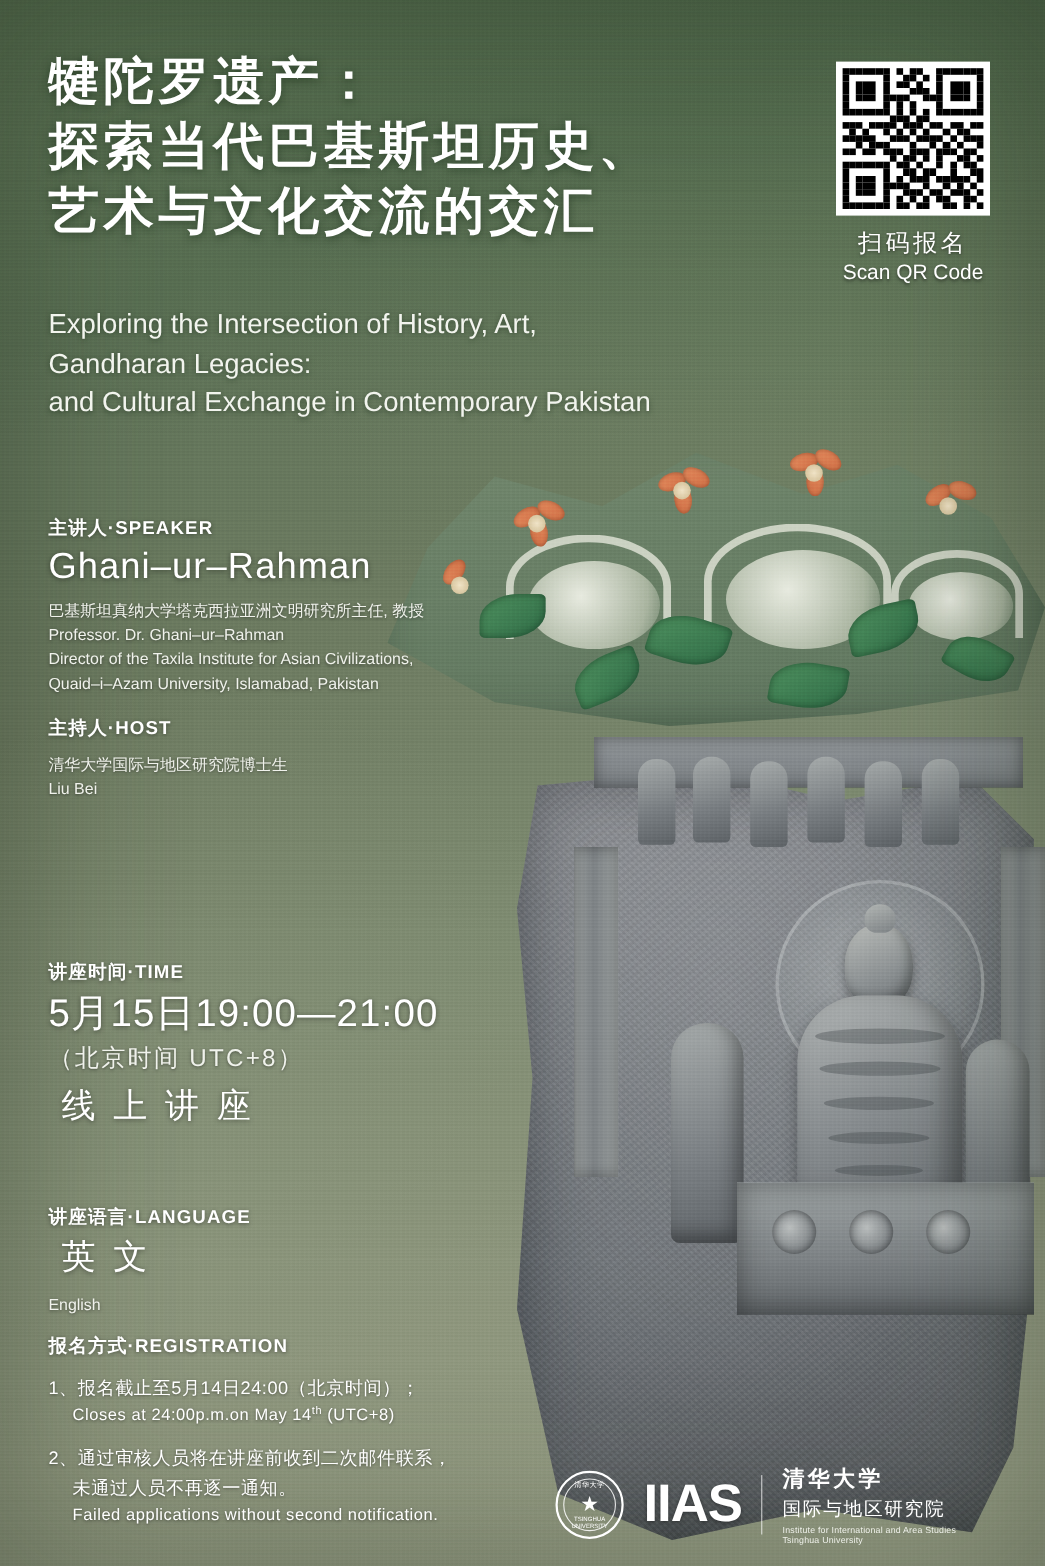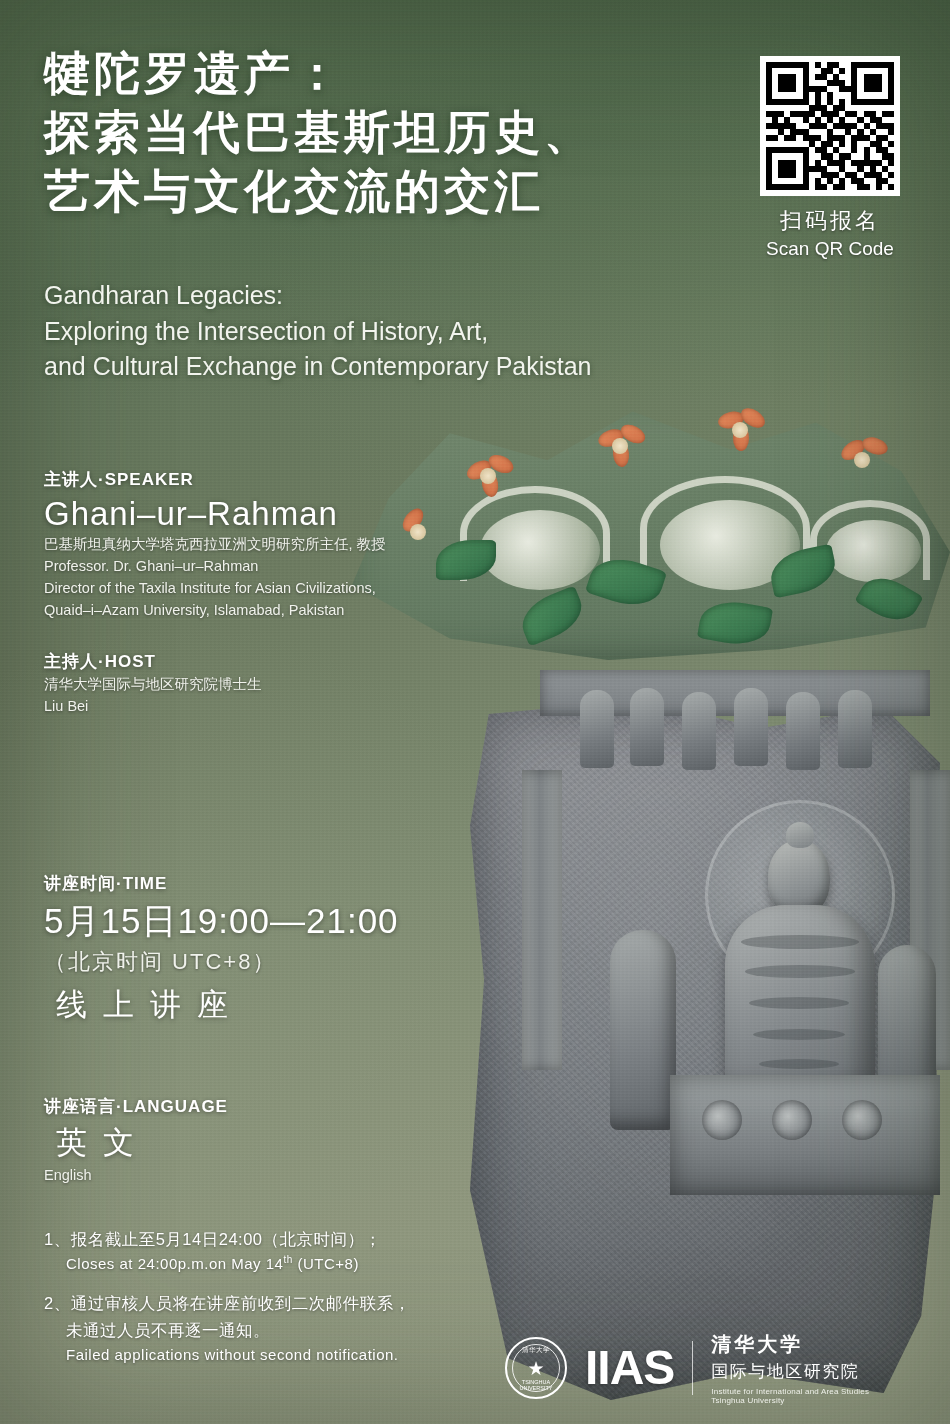--- a/index.html
+++ b/index.html
@@ -170,21 +170,21 @@
 
   .sec-label {
     color:#ffffff; font-size:17px; letter-spacing:1px; font-weight:700;
     text-shadow:0 1px 4px rgba(0,0,0,.45);
   }
   .big-name {
     color:#ffffff; font-size:33px; font-weight:400; letter-spacing:1px; margin-top:4px;
     text-shadow:0 1px 5px rgba(0,0,0,.45);
   }
   .big-name.cn { letter-spacing:16px; font-size:31px; padding-left:12px; }
-  .sub-line { color:#f0f2ec; font-size:14.5px; line-height:1.45; margin-top:1px;
+  .sub-line { color:#f0f2ec; font-size:14.5px; line-height:1.45; margin-top:13px;
               text-shadow:0 1px 3px rgba(0,0,0,.45); }
   .sub-line.tight { margin-top:1px; }
 
   #speaker-block { position:absolute; left:44px; top:468px; width:430px; }
   #host-block { position:absolute; left:44px; top:650px; width:430px; }
   #time-block { position:absolute; left:44px; top:872px; width:430px; }
   .time-big { color:#ffffff; font-size:35px; font-weight:400; letter-spacing:1px; margin-top:3px;
               text-shadow:0 1px 5px rgba(0,0,0,.45); }
   .time-note { color:#f0f2ec; font-size:22px; letter-spacing:2px; margin-top:2px;
                text-shadow:0 1px 3px rgba(0,0,0,.45); }
@@ -745,22 +745,22 @@
     <div class="qr-cap-en">Scan QR Code</div>
   </div>
 
   <div class="title-cn">
     <div>犍陀罗遗产：</div>
     <div>探索当代巴基斯坦历史、</div>
     <div>艺术与文化交流的交汇</div>
   </div>
 
   <div class="title-en">
+    <div>Exploring the Intersection of History, Art,</div>
     <div>Gandharan Legacies:</div>
-    <div>Exploring the Intersection of History, Art,</div>
     <div>and Cultural Exchange in Contemporary Pakistan</div>
   </div>
 
   <div id="speaker-block">
     <div class="sec-label">主讲人·SPEAKER</div>
     <div class="big-name">Ghani–ur–Rahman</div>
     <div class="sub-line">巴基斯坦真纳大学塔克西拉亚洲文明研究所主任, 教授</div>
     <div class="sub-line tight">Professor. Dr. Ghani–ur–Rahman</div>
     <div class="sub-line tight">Director of the Taxila Institute for Asian Civilizations,</div>
     <div class="sub-line tight">Quaid–i–Azam University, Islamabad, Pakistan</div>
@@ -782,20 +782,21 @@
     <div class="big-name cn">线上讲座</div>
   </div>
 
   <div id="lang-block">
     <div class="sec-label">讲座语言·LANGUAGE</div>
     <div class="big-name cn">英文</div>
     <div class="sub-line">English</div>
   </div>
 
   <div id="reg-block">
+    <div class="sec-label">报名方式·REGISTRATION</div>
     <div class="reg-item">
       <div>1、报名截止至5月14日24:00（北京时间）；</div>
       <div class="en" style="padding-left:22px;">
         <span>Closes at 24:00p.m.on May 14</span><sup>th</sup><span> (UTC+8)</span>
       </div>
     </div>
     <div class="reg-item">
       <div>2、通过审核人员将在讲座前收到二次邮件联系，</div>
       <div style="padding-left:22px;">未通过人员不再逐一通知。</div>
       <div class="en" style="padding-left:22px;">Failed applications without second notification.</div>

